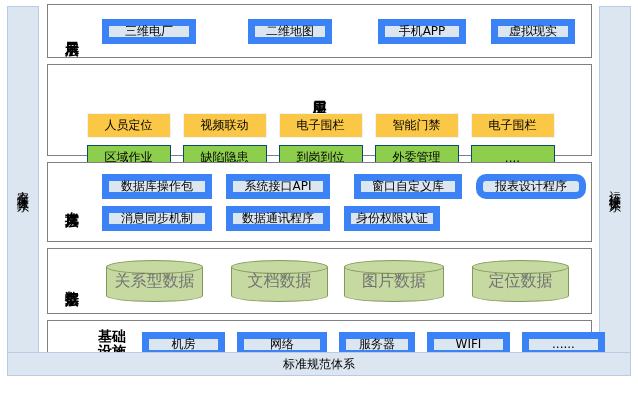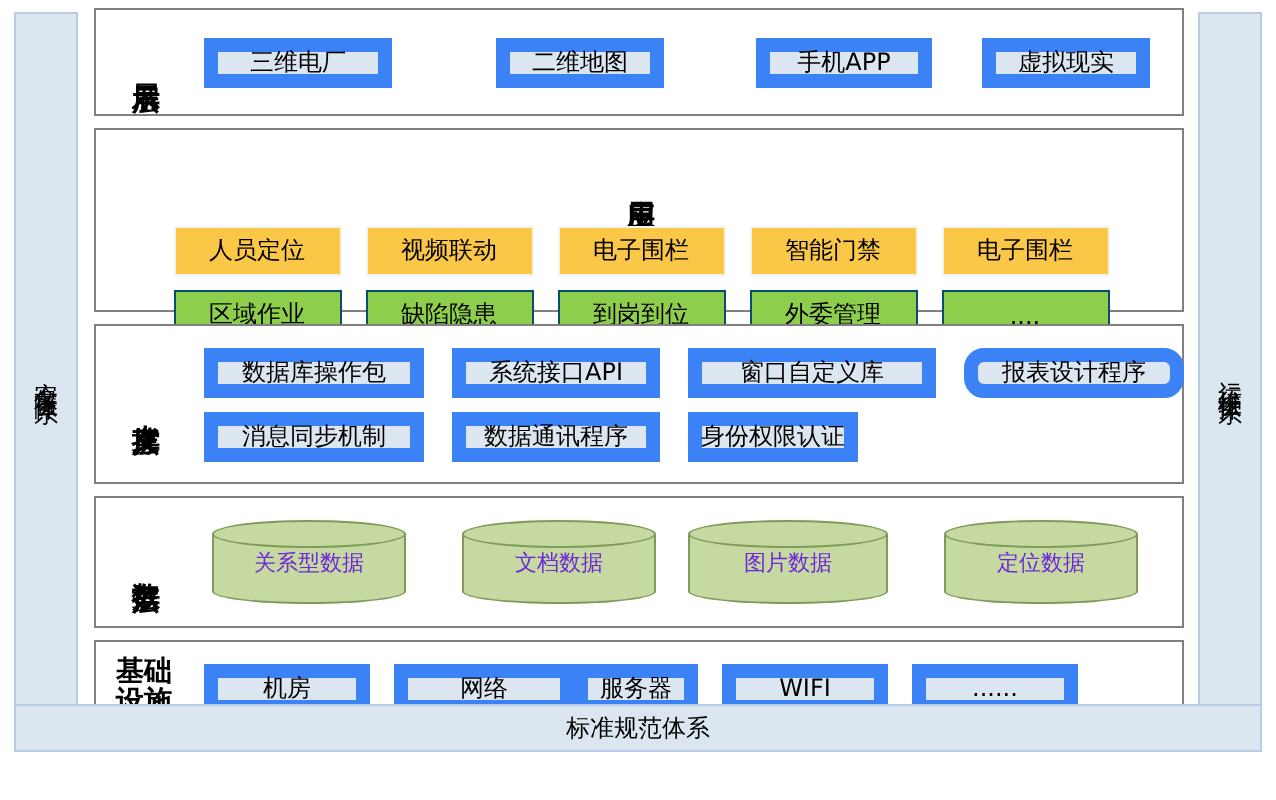--- a/index.html
+++ b/index.html
@@ -113,21 +113,21 @@
   .box.green {
     background: #8dce4c;
     border: 1px solid #0c4a6e;
   }
 
   
   #layer-presentation { top: 4px;   height: 54px; }
   #layer-application  { top: 64px;  height: 92px; flex-direction: column; }
   #layer-support      { top: 162px; height: 80px; }
   #layer-data         { top: 248px; height: 66px; }
-  #layer-infra        { top: 320px; height: 48px; }
+  #layer-infra        { top: 320px; height: 48px; padding-left: 40px; }
 
   
   .cyl {
     position: relative;
     height: 42px;
     box-sizing: border-box;
   }
   .cyl-body {
     position: absolute;
     left: 0; right: 0;
@@ -149,22 +149,22 @@
     border-radius: 50%;
     box-sizing: border-box;
   }
   .cyl-label {
     position: absolute;
     left: 0; right: 0;
     top: 0; bottom: 0;
     display: flex;
     align-items: center;
     justify-content: center;
-    font-size: 11px;
-    color: #6d28d9;
+    font-size: 16px;
+    color: #737373;
     white-space: nowrap;
     z-index: 2;
   }
 
   
   #bottom-bar {
     position: absolute;
     left: 7px;
     top: 352px;
     width: 624px;
@@ -229,27 +229,27 @@
   </div>
 
   <div class="layer" id="layer-support">
     <div class="layer-label">
       <span class="vtext">支撑层</span>
     </div>
     <div class="layer-body">
       <div class="row">
         <div class="box blue" style="width:110px;margin-left:6px;">数据库操作包</div>
         <div class="box blue" style="width:104px;margin-left:14px;">系统接口API</div>
-        <div class="box blue" style="width:124px;margin-left:14px;">窗口自定义库</div>
+        <div class="box blue" style="width:108px;margin-left:24px;">窗口自定义库</div>
         <div class="box blue" style="width:110px;margin-left:14px;border-radius:10px;">报表设计程序</div>
       </div>
       <div class="row">
         <div class="box blue" style="width:110px;margin-left:6px;">消息同步机制</div>
         <div class="box blue" style="width:104px;margin-left:14px;">数据通讯程序</div>
-        <div class="box blue" style="width:85px;margin-left:14px;">身份权限认证</div>
+        <div class="box blue" style="width:96px;margin-left:14px;">身份权限认证</div>
       </div>
     </div>
   </div>
 
   <div class="layer" id="layer-data">
     <div class="layer-label">
       <span class="vtext">数据层</span>
     </div>
     <div class="layer-body">
       <div class="row">
@@ -278,21 +278,21 @@
   </div>
 
   <div class="layer" id="layer-infra">
     <div class="layer-label">
       <span class="vtext-2col">基础设施</span>
     </div>
     <div class="layer-body">
       <div class="row">
         <div class="box blue" style="width:83px;margin-left:6px;">机房</div>
         <div class="box blue" style="width:90px;margin-left:12px;">网络</div>
-        <div class="box blue" style="width:62px;">服务器</div>
+        <div class="box blue" style="width:76px;margin-left:12px;">服务器</div>
         <div class="box blue" style="width:83px;margin-left:12px;">WIFI</div>
         <div class="box blue" style="width:83px;margin-left:12px;">......</div>
       </div>
     </div>
   </div>
 
   <div id="bottom-bar">
     <span>标准规范体系</span>
   </div>
 

